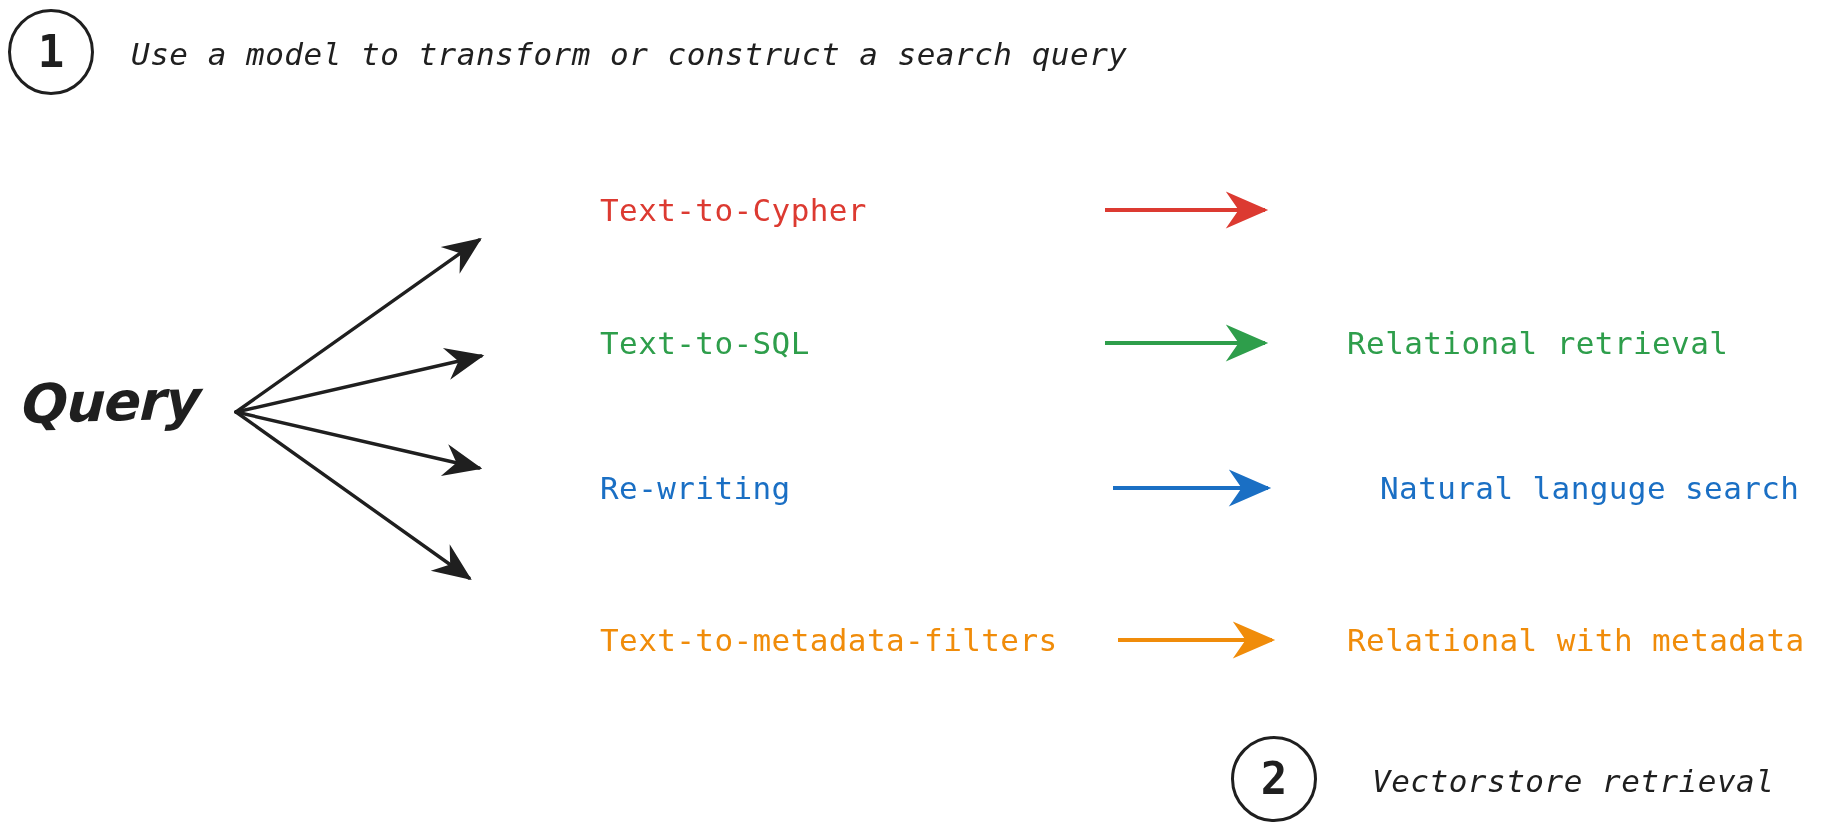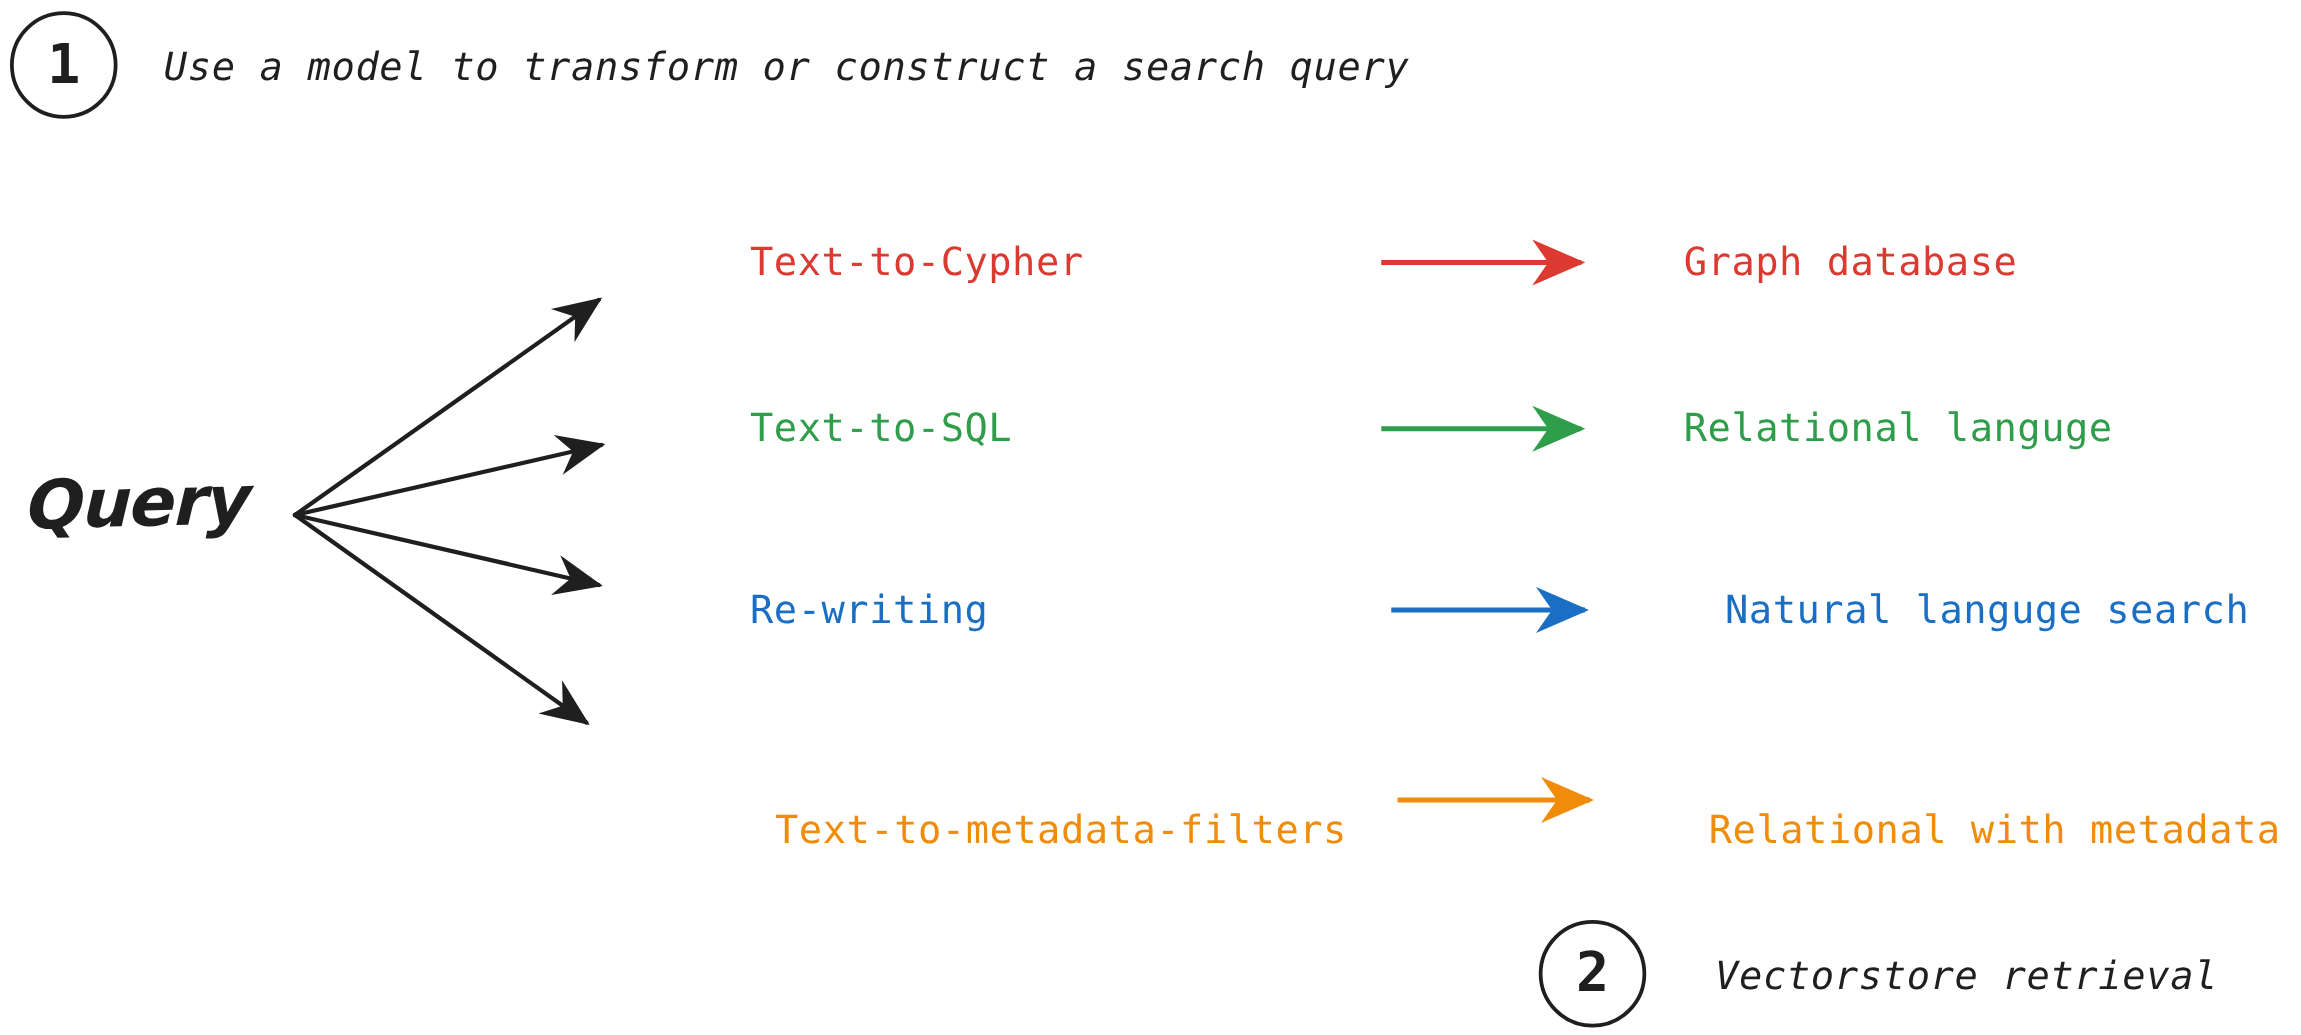--- a/index.html
+++ b/index.html
@@ -145,34 +145,33 @@
     <g stroke-width="4" fill="none" stroke-linecap="butt">
       <line x1="1105" y1="210" x2="1265" y2="210" stroke="#dc3a31" marker-end="url(#mk-red)"></line>
       <line x1="1105" y1="343" x2="1265" y2="343" stroke="#2e9e4b" marker-end="url(#mk-green)"></line>
       <line x1="1113" y1="488" x2="1268" y2="488" stroke="#1a6fc4" marker-end="url(#mk-blue)"></line>
       <line x1="1118" y1="640" x2="1272" y2="640" stroke="#f08c0a" marker-end="url(#mk-orange)"></line>
     </g>
   </svg>
 
   <div class="row" style="top:187px;">
     <div class="row-label-left" style="left: 600px; color: rgb(220, 58, 49);">Text-to-Cypher</div>
-    <div class="row-label-right" style="left: 1347px; color: rgb(220, 58, 49);">Graph database</div>
   </div>
 
   <div class="row" style="top:320px;">
     <div class="row-label-left" style="left: 600px; color: rgb(46, 158, 75);">Text-to-SQL</div>
-    <div class="row-label-right" style="left: 1347px; color: rgb(46, 158, 75);">Relational languge</div>
+    <div class="row-label-right" style="left: 1347px; color: rgb(46, 158, 75);">Relational retrieval</div>
   </div>
 
   <div class="row" style="top:465px;">
     <div class="row-label-left" style="left: 600px; color: rgb(26, 111, 196); text-align: right;">Re-writing</div>
     <div class="row-label-right" style="left: 1347px; color: rgb(26, 111, 196); margin-left: 33px;">Natural languge search</div>
   </div>
 
-  <div class="row" style="top:641px;margin-left:20px;">
+  <div class="row" style="top:617px;">
     <div class="row-label-left" style="left: 600px; color: rgb(240, 140, 10);">Text-to-metadata-filters</div>
     <div class="row-label-right" style="left: 1347px; color: rgb(240, 140, 10);">Relational with metadata</div>
   </div>
 
   <div class="step-badge" id="badge-2">2</div>
   <div class="step-title" id="title-2">Vectorstore retrieval</div>
 
 </div>
 
 </body></html>

